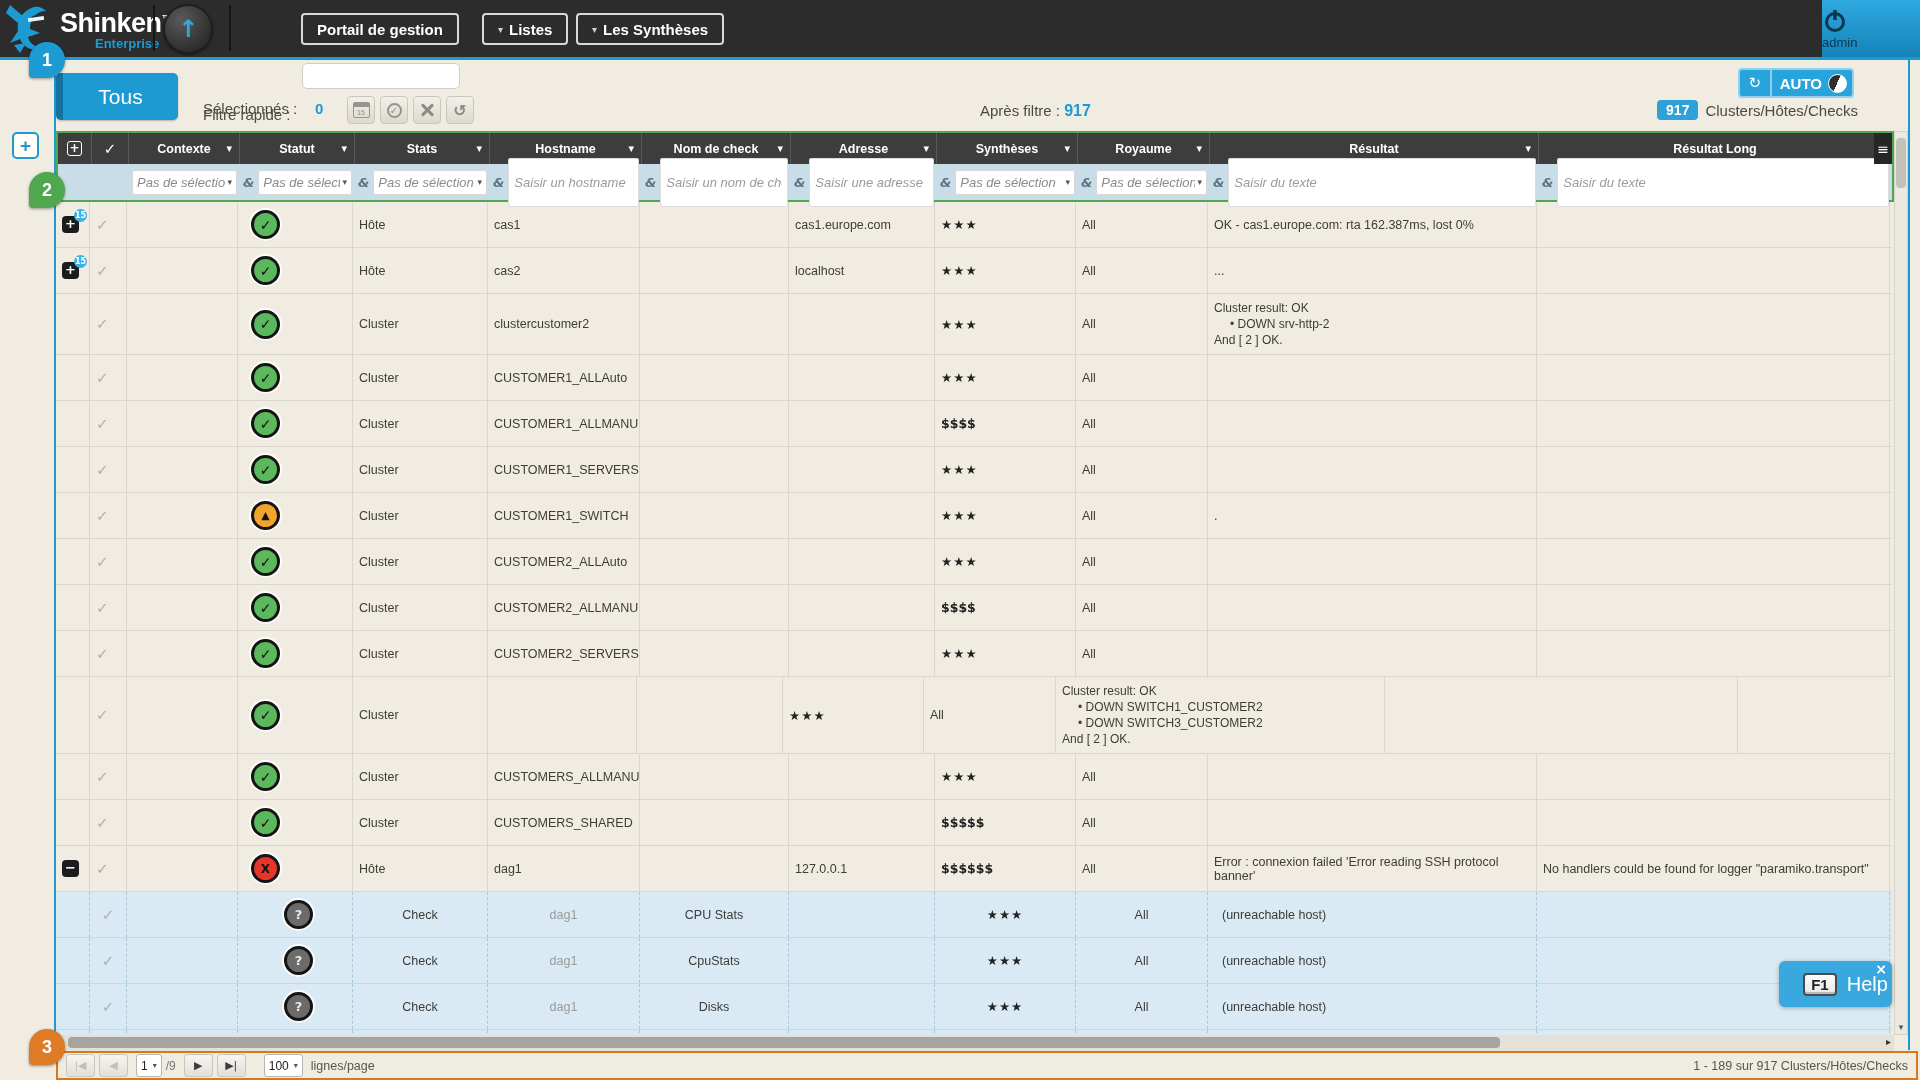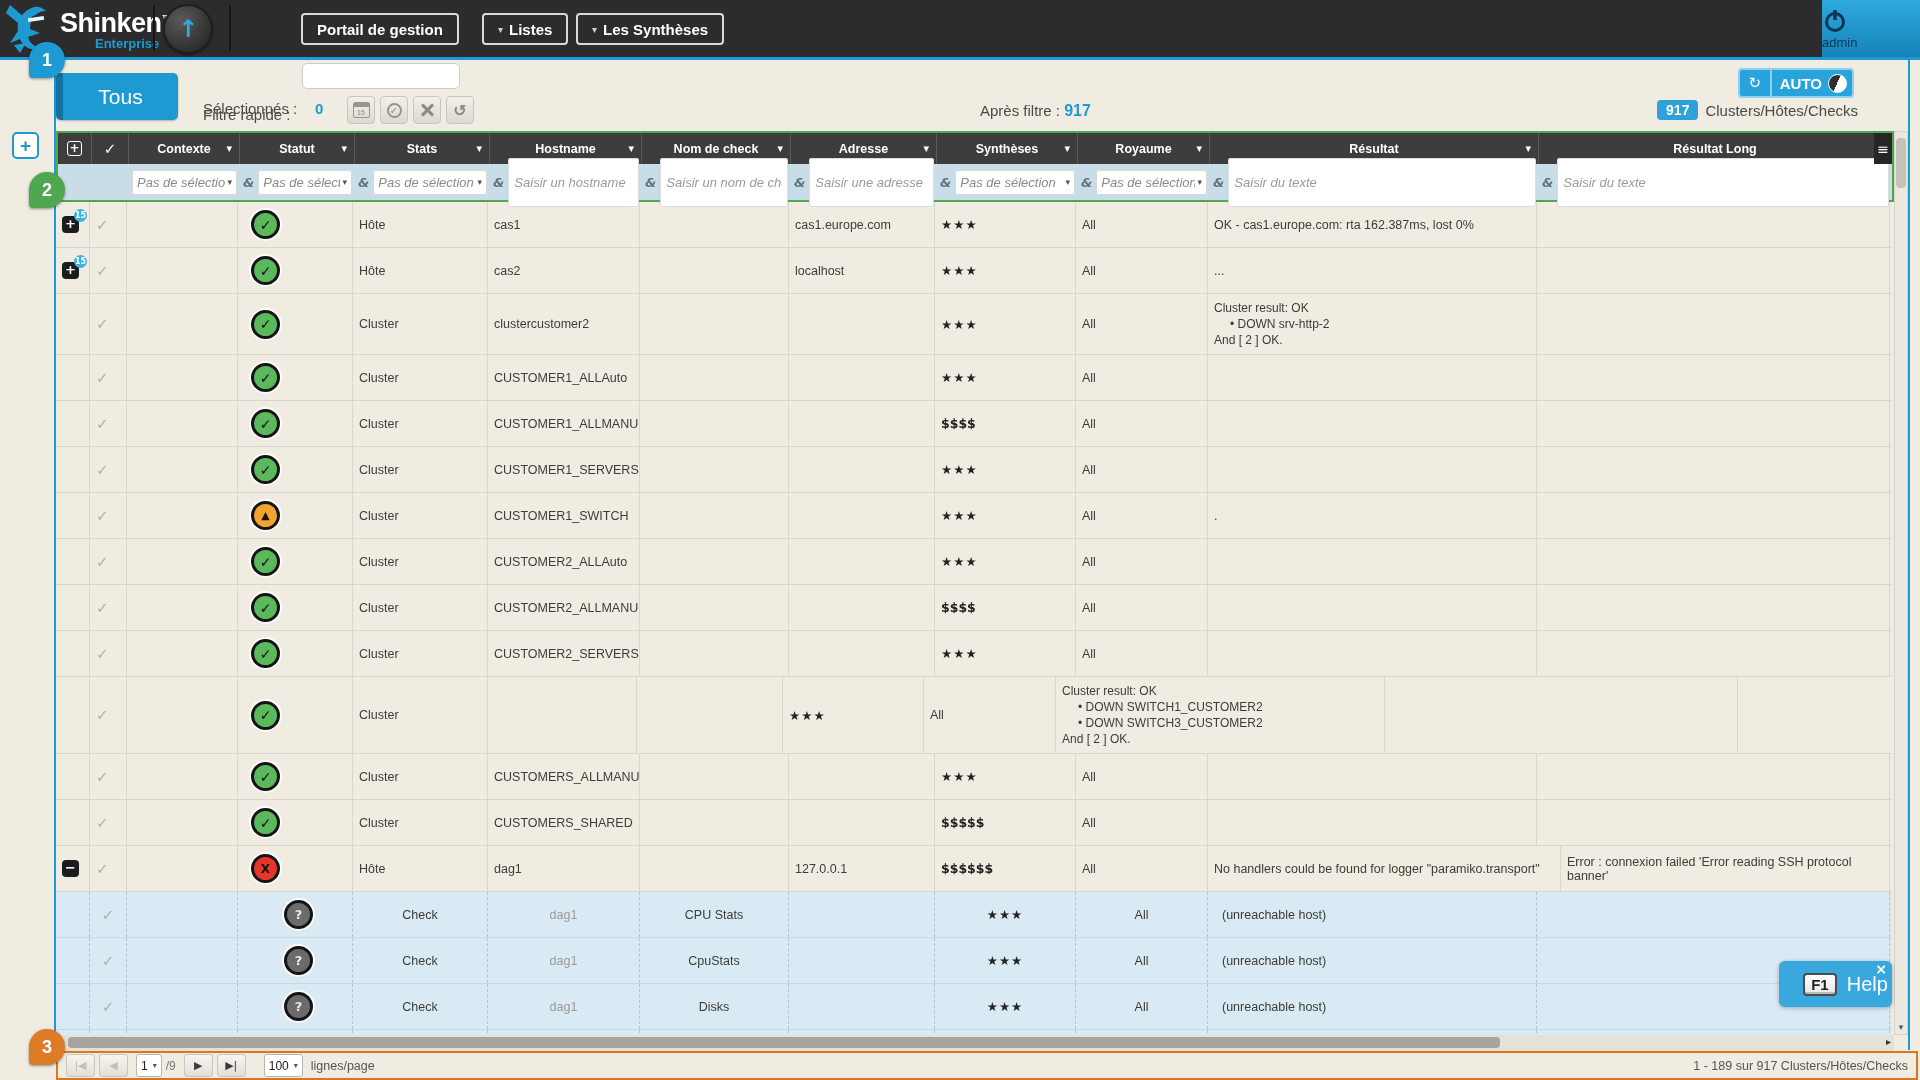--- a/index.html
+++ b/index.html
@@ -646,22 +646,22 @@
         <span class="sticon sym st-crit">X</span>
       </div>
       <div class="tcell c-type" style="width: 135px;">Hôte</div>
       <div class="tcell c-hostname" style="width: 152px;">dag1</div>
       <div class="tcell c-check" style="width: 149px;"></div>
       <div class="tcell c-adresse" style="width: 146px;">127.0.0.1</div>
       <div class="tcell c-priorite" style="width: 141px;">
         <span class="prio sym dollar">$$$$$$</span>
       </div>
       <div class="tcell c-royaume" style="width: 132px;">All</div>
+      <div class="tcell c-resultat" style="width: 329px;">Error : connexion failed 'Error reading SSH protocol banner'</div>
       <div class="tcell c-resultat_long" style="width: 353px;">No handlers could be found for logger "paramiko.transport"</div>
-      <div class="tcell c-resultat" style="width: 329px;">Error : connexion failed 'Error reading SSH protocol banner'</div>
     </div>
     <div class="trow check">
       <div class="tcell c-expand" style="width: 34px;"></div>
       <div class="tcell c-select" style="width: 37px;">
         <span class="rowcheck sym">✓</span>
       </div>
       <div class="tcell c-contexte" style="width: 111px;"></div>
       <div class="tcell c-statut" style="width: 115px;">
         <span class="sticon sym st-unknown">?</span>
       </div>

